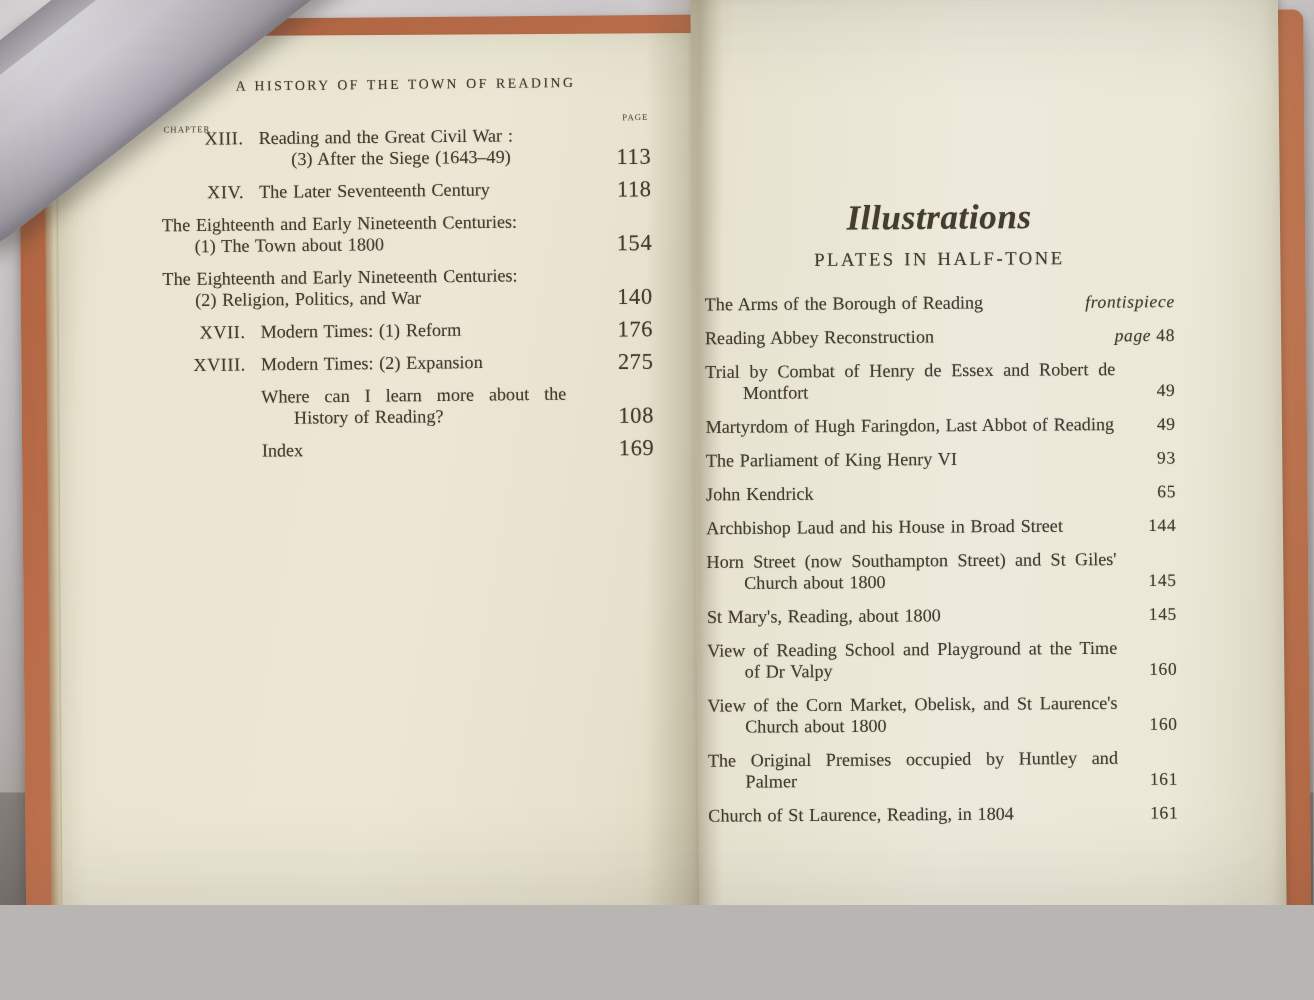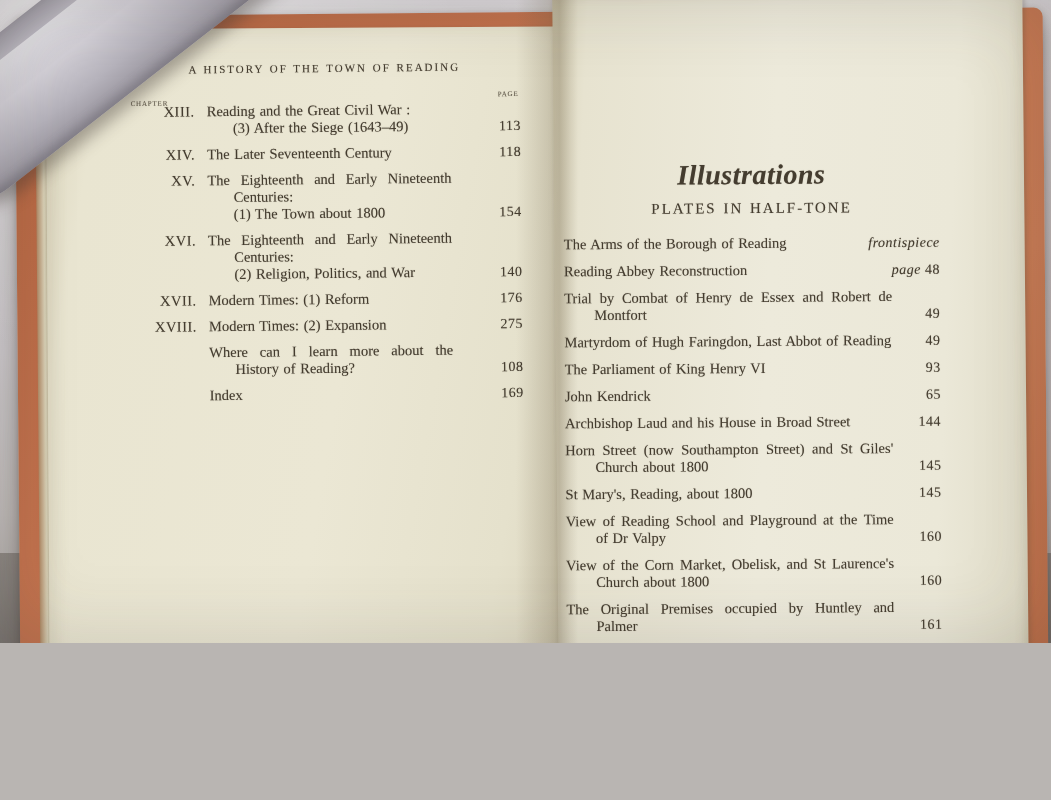--- a/index.html
+++ b/index.html
@@ -1,17 +1,17 @@
 <!DOCTYPE html>
 <html><head>
 <meta charset="utf-8">
 <style>
   html,body{margin:0;padding:0;background:#b9b5b2;}
   .stage{
-    position:relative;width:1051px;height:643px;overflow:hidden;
+    position:relative;width:1051px;height:724px;overflow:hidden;
     font-family:"Liberation Serif", serif;
     background:
       radial-gradient(circle at 12% 6%, rgba(255,255,255,.5), rgba(255,255,255,0) 30%),
       radial-gradient(circle at 70% 2%, rgba(255,255,255,.45), rgba(255,255,255,0) 25%),
       radial-gradient(circle at 96% 40%, rgba(200,190,188,.5), rgba(200,190,188,0) 30%),
       linear-gradient(180deg,#dad7da 0%, #d2cfd2 55%, #c3bfbd 80%, #a9a4a0 100%);
   }
   
   .fabric{
     position:absolute;left:0;right:0;bottom:0;height:90px;
@@ -81,21 +81,21 @@
   .running-header{position:absolute;left:0;right:0;text-align:center;font-size:11px;letter-spacing:2px;white-space:nowrap;}
   .col-labels{position:relative;height:10px;margin-bottom:0px;}
   .lbl{position:absolute;font-size:7px;letter-spacing:.8px;opacity:.85;}
   .lbl-chapter{left:2px;top:2px;}
   .lbl-page{right:2px;top:-4px;}
   .toc-row{position:relative;display:flex;margin-bottom:9px;}
   .toc-num{flex:none;width:66px;text-align:right;padding-right:12px;letter-spacing:.5px;}
   .toc-body{flex:1;padding-right:70px;}
   .toc-title{display:block;text-align:justify;padding-left:26px;text-indent:-26px;}
   .toc-sub{display:block;padding-left:26px;}
-  .toc-pg{position:absolute;right:0;bottom:0;font-size:14px;letter-spacing:.5px;}
+  .toc-pg{position:absolute;right:0;bottom:0;font-size:18px;letter-spacing:.5px;}
   .ill-content{
     position:absolute;left:565px;top:160px;width:376px;
     transform:rotate(-0.4deg);
     font-size:14.5px;line-height:17px;word-spacing:1px;
   }
   .ill-heading{text-align:center;font-style:italic;font-weight:600;font-size:28px;line-height:30px;margin-bottom:10px;letter-spacing:.5px;}
   .ill-subheading{text-align:center;font-size:15px;letter-spacing:2px;margin-bottom:18px;white-space:nowrap;}
   .ill-row{position:relative;margin-bottom:10px;}
   .ill-title{display:block;text-align:justify;padding-left:30px;text-indent:-30px;padding-right:48px;}
   .ill-pg{position:absolute;right:0;bottom:0;font-size:14px;letter-spacing:.5px;}
@@ -138,30 +138,28 @@
 
     <div class="toc-row">
       <span class="toc-num">XIV.</span>
       <span class="toc-body">
         <span class="toc-title">The Later Seventeenth Century</span>
       </span>
       <span class="toc-pg">118</span>
     </div>
 
     <div class="toc-row">
-      <span class="toc-num">XV.</span>
       <span class="toc-body">
         <span class="toc-title">The Eighteenth and Early Nineteenth Centuries:</span>
         <span class="toc-sub">(1) The Town about 1800</span>
       </span>
       <span class="toc-pg">154</span>
     </div>
 
     <div class="toc-row">
-      <span class="toc-num">XVI.</span>
       <span class="toc-body">
         <span class="toc-title">The Eighteenth and Early Nineteenth Centuries:</span>
         <span class="toc-sub">(2) Religion, Politics, and War</span>
       </span>
       <span class="toc-pg">140</span>
     </div>
 
     <div class="toc-row">
       <span class="toc-num">XVII.</span>
       <span class="toc-body">

